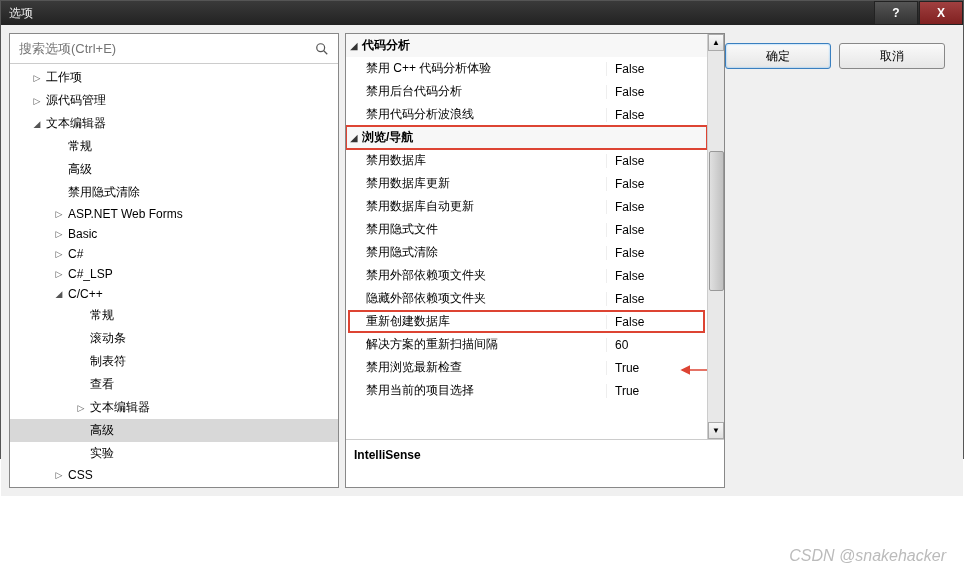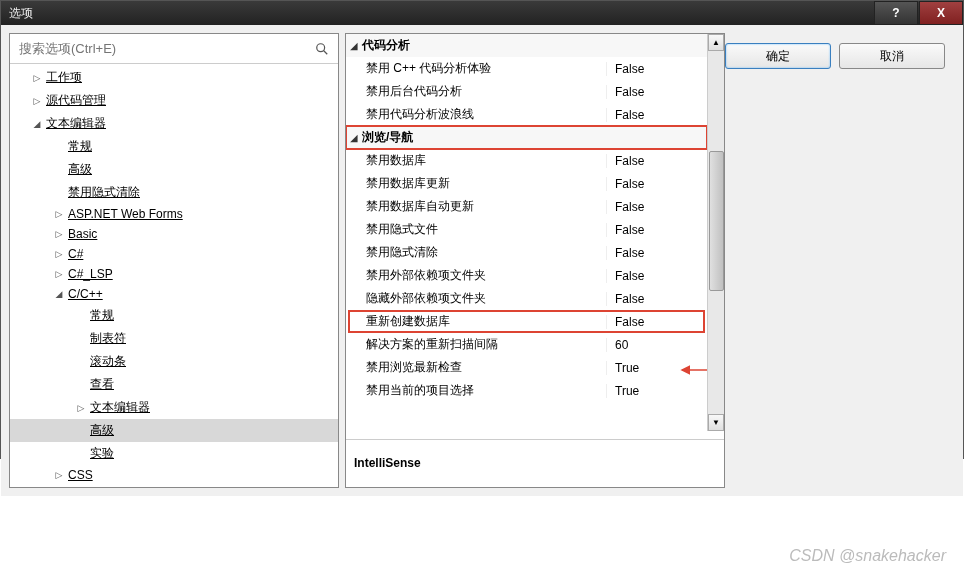--- a/index.html
+++ b/index.html
@@ -19,21 +19,21 @@
     
     .left-panel { width: 330px; display: flex; flex-direction: column; border: 1px solid #888; background: #fff; }
     .search-row { display: flex; border-bottom: 1px solid #ccc; padding: 3px; }
     .search-input { flex: 1; border: none; padding: 4px 6px; font-size: 13px; outline: none; color: #666; }
     .search-icon-box { width: 26px; display: flex; align-items: center; justify-content: center; }
     
     .tree { flex: 1; overflow-y: auto; padding: 2px 0; }
     .tree-item { display: flex; align-items: center; padding: 2px 0; cursor: default; white-space: nowrap; }
     .tree-item.selected { background: #d8d8d8; }
     .tree-triangle { width: 14px; text-align: center; font-size: 9px; color: #555; }
-    .tree-label { padding: 1px 2px; text-decoration: underline; }
+    .tree-label { padding: 1px 2px; }
     .indent-0 { padding-left: 20px; }
     .indent-1 { padding-left: 42px; }
     .indent-2 { padding-left: 64px; }
     
     .right-panel { flex: 1; display: flex; flex-direction: column; border: 1px solid #888; background: #fff; }
     .grid-scroll { position: relative; flex: 1; display: flex; }
     .grid { flex: 1; overflow-y: auto; position: relative; }
     .scrollbar-track { width: 17px; background: #e8e8e8; border-left: 1px solid #ccc; display: flex; flex-direction: column; }
     .scrollbar-arrow { height: 17px; background: linear-gradient(#f8f8f8,#e0e0e0); border: 1px solid #aaa; display: flex; align-items: center; justify-content: center; font-size: 8px; }
     .scrollbar-thumb { width: 15px; margin: 0 auto; background: linear-gradient(90deg,#e0e0e0,#c0c0c0); border: 1px solid #999; border-radius: 2px; }
@@ -43,21 +43,21 @@
     .grid-row.category.boxed { outline: 2px solid #d43; outline-offset: -1px; }
     .grid-row.property.boxed::before { content:""; position:absolute; left:2px; right:2px; top:0; bottom:0; border:2px solid #d43; pointer-events:none; }
     .cat-toggle { width: 16px; text-align: center; font-size: 9px; color: #333; }
     .prop-name { flex: 0 0 260px; padding-left: 20px; }
     .prop-val { flex: 1; padding-left: 8px; border-left: 1px solid #eee; }
     .grid-row.category .prop-name { padding-left: 0; flex: 1; }
     
     .annotation { position: absolute; display: flex; align-items: center; color: #d43; font-size: 14px; pointer-events: none; margin-top: 42px; }
     .annotation svg { margin-right: 4px; }
     
-    .bottom-section { border-top: 1px solid #ccc; padding: 16px 8px; height: 48px; font-weight: bold; margin-top: 8px; }
+    .bottom-section { border-top: 1px solid #ccc; padding: 8px 8px; height: 48px; font-weight: bold; }
     
     .button-row { padding: 10px 10px 0 0; display: flex; justify-content: flex-end; gap: 8px; }
     .dlg-button { width: 106px; height: 26px; background: linear-gradient(#fafafa,#e6e6e6); border: 1px solid #888; border-radius: 3px; cursor: default; }
     .dlg-button.primary { border: 1px solid #3a7fbf; box-shadow: 0 0 2px #6bf inset; }
     
     .watermark { position: absolute; right: 18px; bottom: 6px; color: #bbb; font-size: 16px; font-style: italic; }
   </style>
 </head>
 <body>
 
@@ -131,25 +131,25 @@
             <div class="tree-item indent-1">
               <span class="tree-triangle">◢</span>
               <span class="tree-label">C/C++</span>
             </div>
             <div class="tree-item indent-2">
               <span class="tree-triangle"></span>
               <span class="tree-label">常规</span>
             </div>
             <div class="tree-item indent-2">
               <span class="tree-triangle"></span>
+              <span class="tree-label">滚动条</span>
+            </div>
+            <div class="tree-item indent-2">
+              <span class="tree-triangle"></span>
               <span class="tree-label">制表符</span>
-            </div>
-            <div class="tree-item indent-2">
-              <span class="tree-triangle"></span>
-              <span class="tree-label">滚动条</span>
             </div>
             <div class="tree-item indent-2">
               <span class="tree-triangle"></span>
               <span class="tree-label">查看</span>
             </div>
             <div class="tree-item indent-2">
               <span class="tree-triangle">▷</span>
               <span class="tree-label">文本编辑器</span>
             </div>
             <div class="tree-item indent-2 selected">

